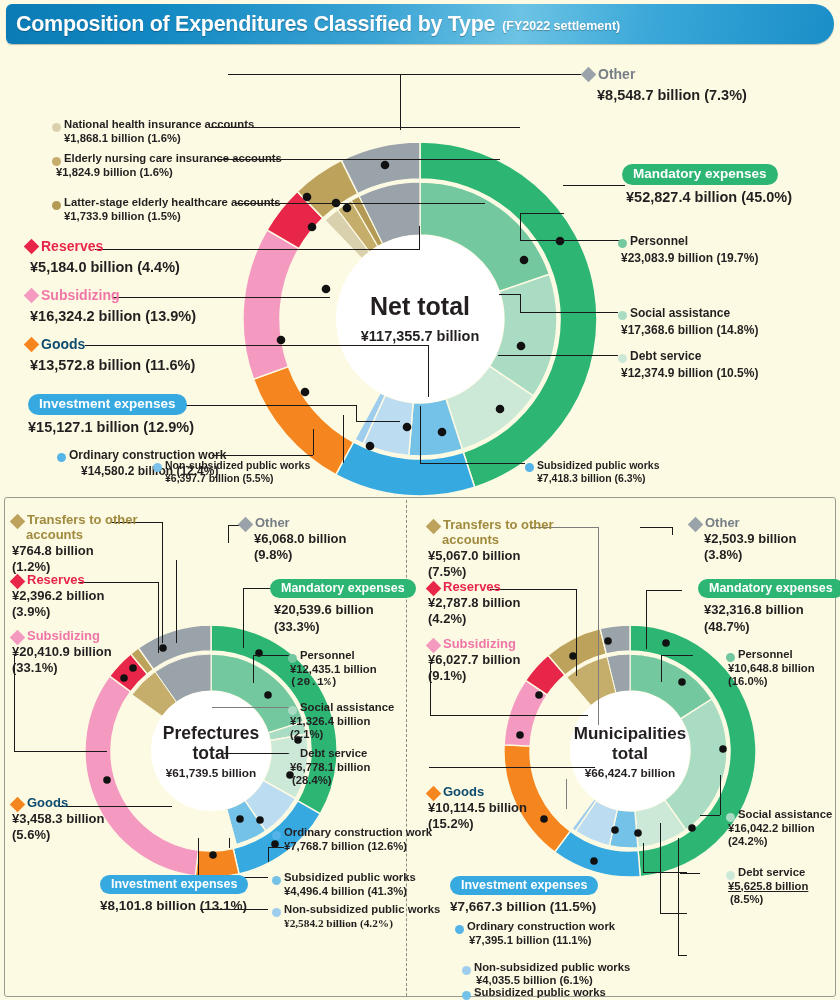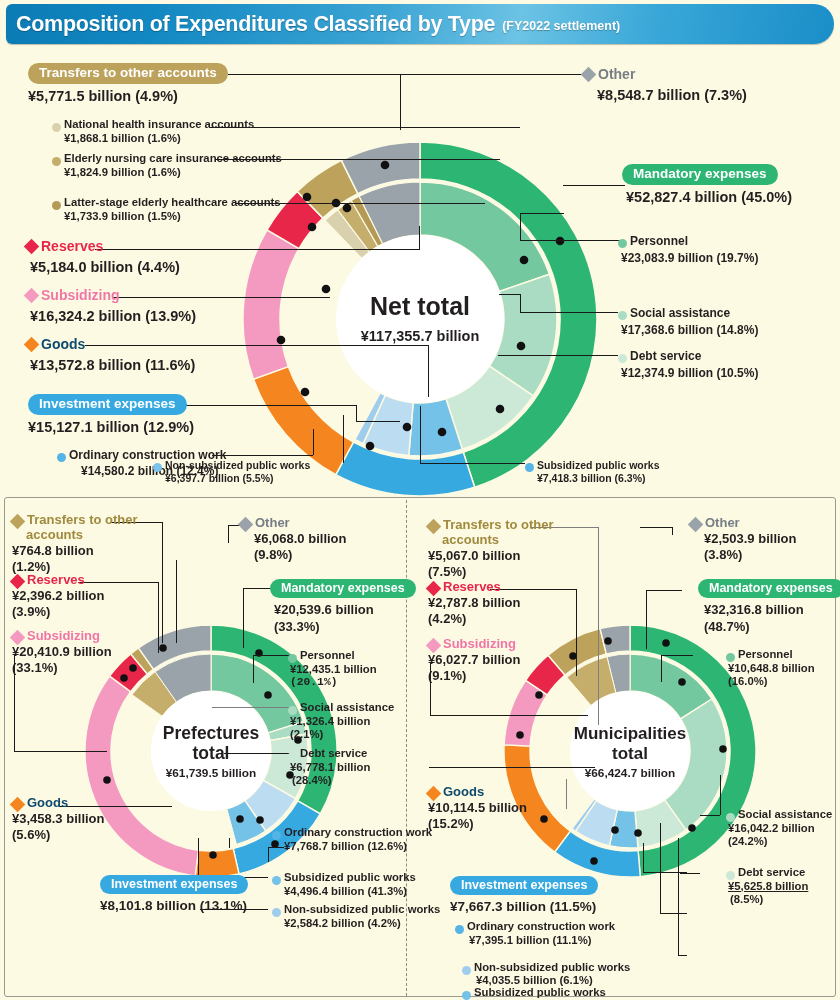--- a/index.html
+++ b/index.html
@@ -195,39 +195,35 @@
   <div class="ln ln-v" style="left:600px; top:185px; height:1px;"></div>
   <div class="ln ln-v" style="left:520px; top:213px; height:28px;"></div>
   <div class="ln ln-h" style="left:520px; top:213px; width:44px;"></div>
 
   <div class="ln ln-h" style="left:520px; top:312px; width:98px;"></div>
   <div class="ln ln-v" style="left:520px; top:294px; height:18px;"></div>
   <div class="ln ln-h" style="left:499px; top:294px; width:21px;"></div>
 
   <div class="ln ln-h" style="left:498px; top:355px; width:120px;"></div>
 
-  <div class="lab" style="left:28px; top:63px;">
-    <span class="pill tan">Transfers to other accounts</span>
-    <div class="amount" style="margin-top:4px;">¥5,771.5 billion (4.9%)</div>
-  </div>
 
   <div class="lab" style="left:52px; top:118px;">
     <div class="sub-row">
         <span class="dot" style="background:#d9d1ae"></span>
       <span class="sub-name">National health insurance accounts</span>
       </div>
     <div class="sub-val" style="margin-left:12px;">¥1,868.1 billion (1.6%)</div>
   </div>
 
   <div class="lab" style="left:52px; top:152px;">
     <div class="sub-row">
         <span class="dot" style="background:#c5ad6c"></span>
       <span class="sub-name">Elderly nursing care insurance accounts</span>
       </div>
-    <div class="sub-val" style="margin-left:12px;">¥1,824.9 billion (1.6%)</div>
+    <div class="sub-val" style="margin-left:4px;">¥1,824.9 billion (1.6%)</div>
   </div>
 
   <div class="lab" style="left:52px; top:196px;">
     <div class="sub-row">
         <span class="dot" style="background:#b49a55"></span>
       <span class="sub-name">Latter-stage elderly healthcare accounts</span>
       </div>
     <div class="sub-val" style="margin-left:12px;">¥1,733.9 billion (1.5%)</div>
   </div>
 
@@ -500,21 +496,21 @@
       <span class="sub-name">Subsidized public works</span>
       </div>
     <div class="sub-val" style="margin-left:12px;">¥4,496.4 billion (41.3%)</div>
   </div>
 
   <div class="lab" style="left:272px; top:903px;">
     <div class="sub-row">
         <span class="dot" style="background:#9ecdee"></span>
       <span class="sub-name">Non-subsidized public works</span>
       </div>
-    <div class="sub-val" style="margin-left:12px;">¥2,584.2 billion (4.2%)</div>
+    <div class="sub-val" style="margin-left:12px;font-family:Liberation Serif, serif;">¥2,584.2 billion (4.2%)</div>
   </div>
 
   <div style="position:absolute; left:504px; top:625px;">
     <svg width="252" height="252" viewBox="0 0 252 252">
       <g transform="translate(126,126)">
 
         <path fill="#2cb573" stroke="#fdfae3" stroke-width="1.4" d="M 0 -126 A 126 126 0 0 1 10.28 125.58 L 8.16 99.67 A 100 100 0 0 0 0 -100 Z"></path>
 
         <path fill="#36a9e1" stroke="#fdfae3" stroke-width="1.4" d="M 10.28 125.58 A 126 126 0 0 1 -75.27 100.98 L -59.74 80.14 A 100 100 0 0 0 8.16 99.67 Z"></path>
 

